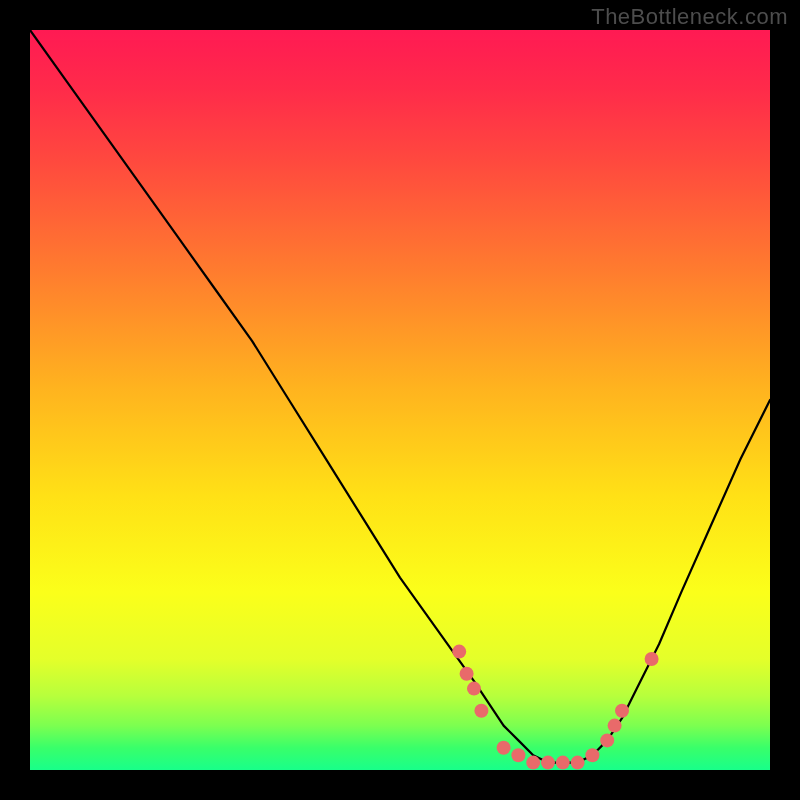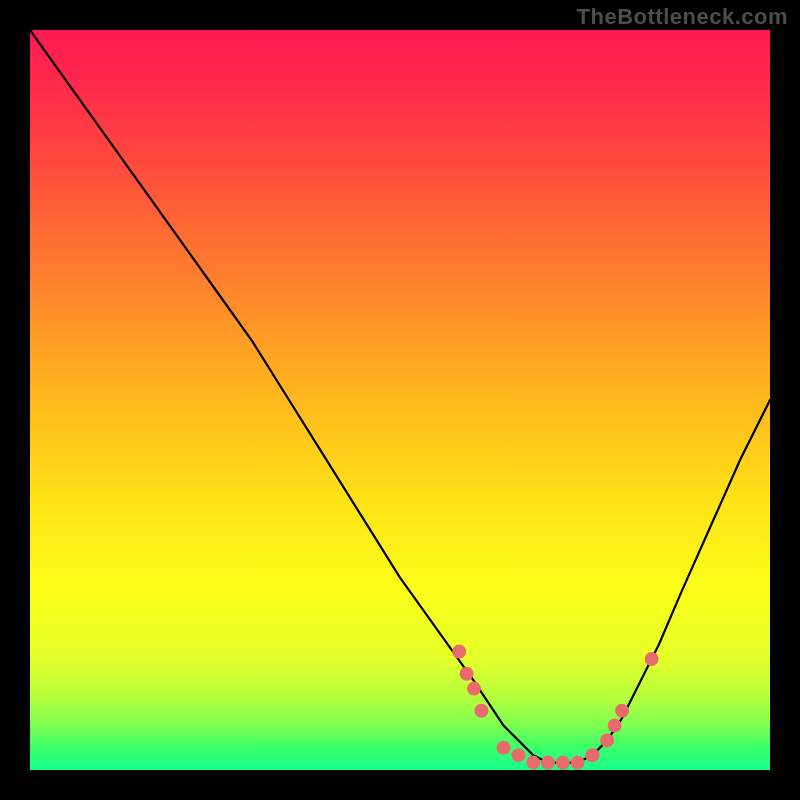--- a/index.html
+++ b/index.html
@@ -15,21 +15,21 @@
     position: relative;
     width: 800px;
     height: 800px;
     background: #000;
   }
   .watermark {
     position: absolute;
     top: 4px;
     right: 12px;
     font-size: 22px;
-    font-weight: 700;
+    font-weight: 400;
     color: #4d4d4d;
     letter-spacing: 0.5px;
     z-index: 20;
   }
   .plot {
     position: absolute;
     left: 30px;
     top: 30px;
     width: 740px;
     height: 740px;

